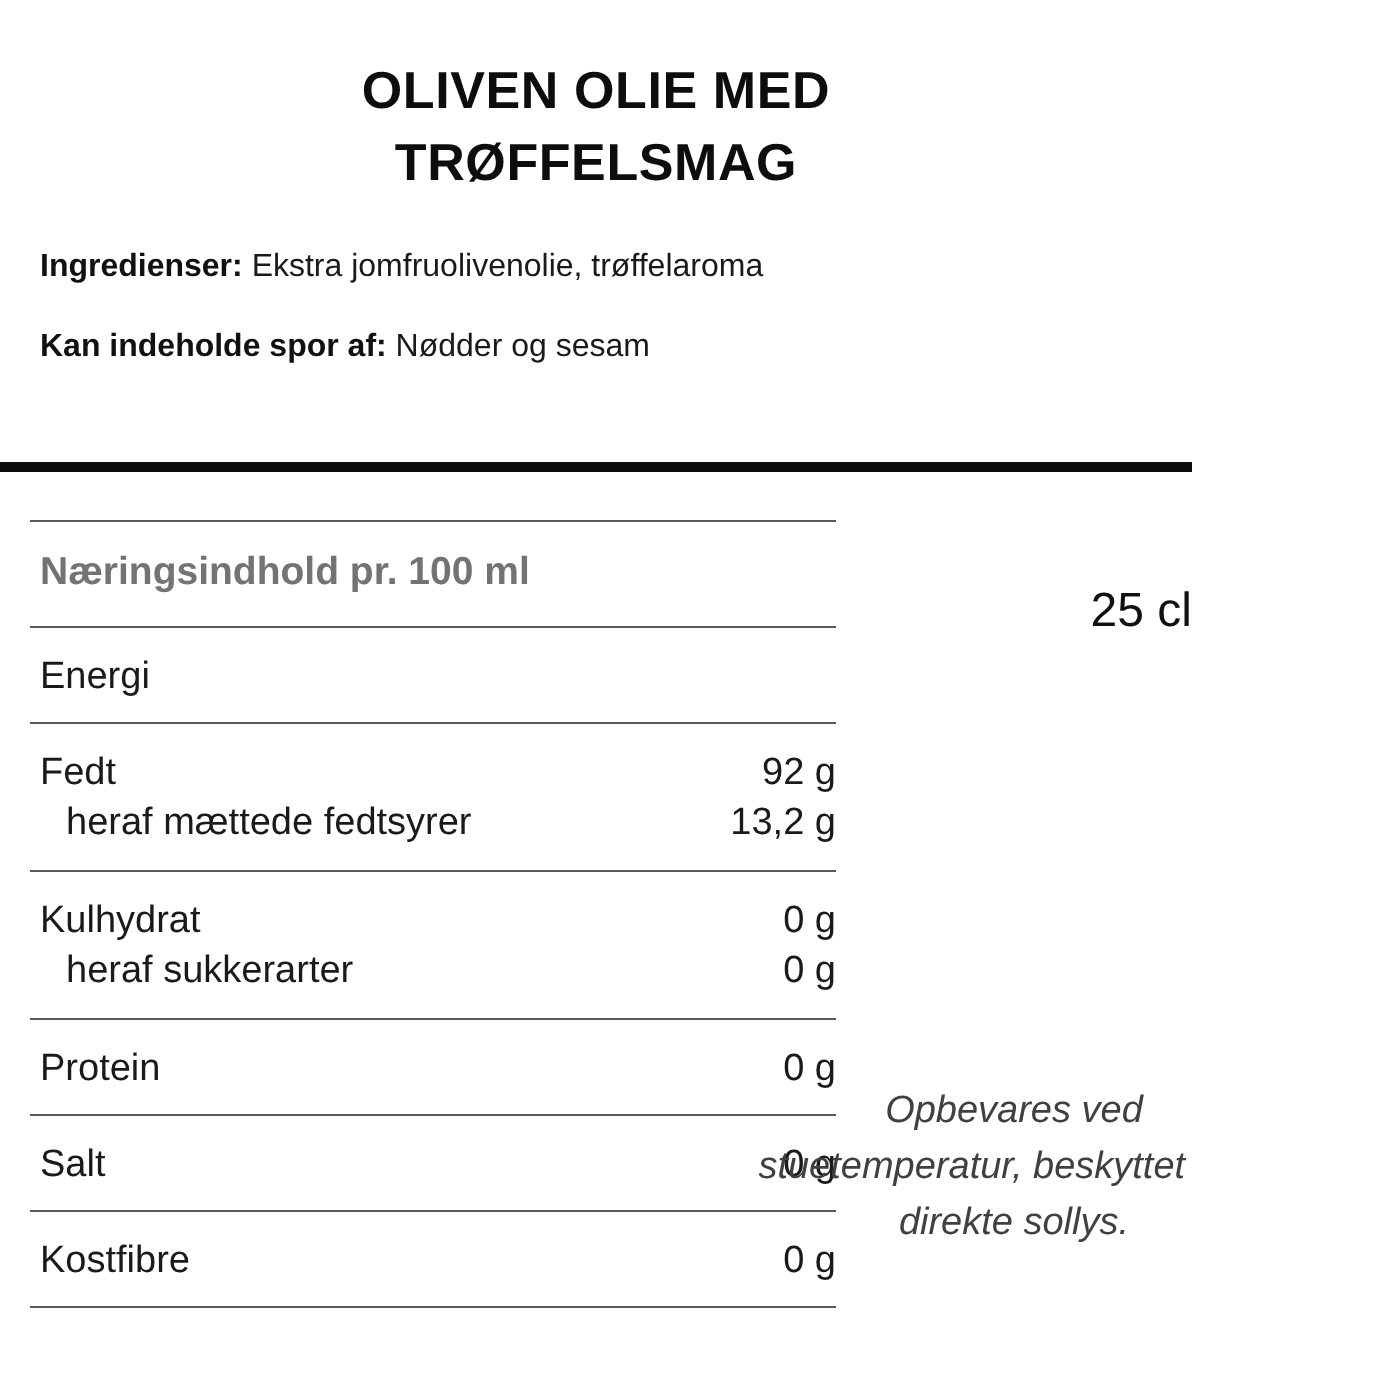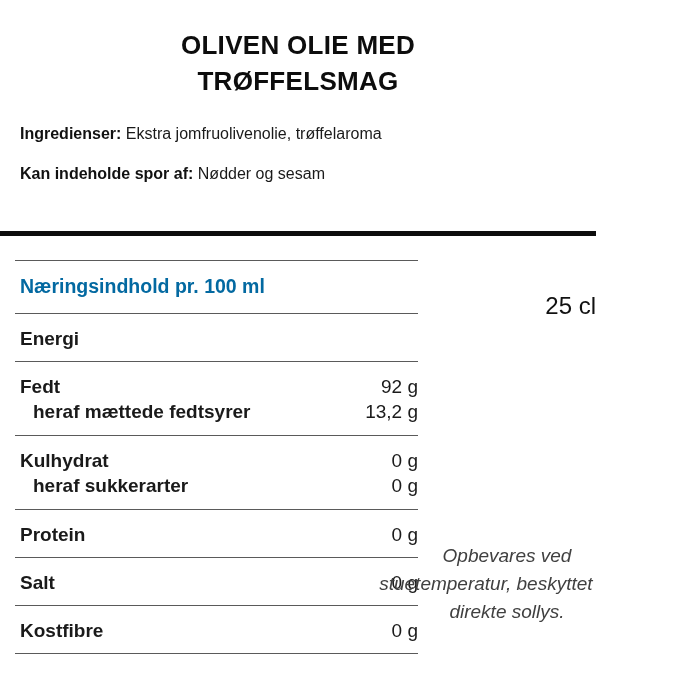--- a/index.html
+++ b/index.html
@@ -29,29 +29,29 @@
   .main { display: flex; align-items: stretch; }
 
   
   .nutrition {
     margin-left: 15px; width: 403px; margin-top: 24px;
     border-top: 1.5px solid #5a5a5a;
   }
   .nut-section { border-bottom: 1.5px solid #5a5a5a; }
   .nut-header {
     padding: 13px 0 14px 5px;
-    font-size: 19.5px; line-height: 25px; font-weight: 700; color: #0369a1;
+    font-size: 19.5px; line-height: 25px; font-weight: 700; color: #737373;
   }
   .sec-pad-single { padding: 12px 0 10px 0; }
   .sec-pad-double { padding: 12px 0 11px 0; }
   .nut-row {
     display: flex; justify-content: space-between; align-items: baseline;
     padding-left: 5px; font-size: 19px; line-height: 25px;
   }
-  .nut-row .nut-label { text-align: right; font-weight: bold; }
+  .nut-row .nut-label { text-align: right; }
   .nut-row .nut-value { text-align: right; white-space: nowrap; }
   .nut-row.indent { padding-left: 18px; }
 
   
   .right-col { flex: 1; position: relative; display: flex; flex-direction: column; align-items: flex-end; }
   .volume { margin-top: 56px; font-size: 24px; line-height: 28px; color: #111; }
   .storage-note {
     position: absolute; bottom: 28px; left: 50%; transform: translateX(-50%);
     width: 262px; text-align: center;
     font-style: italic; font-size: 19px; line-height: 28px; color: #404040;

